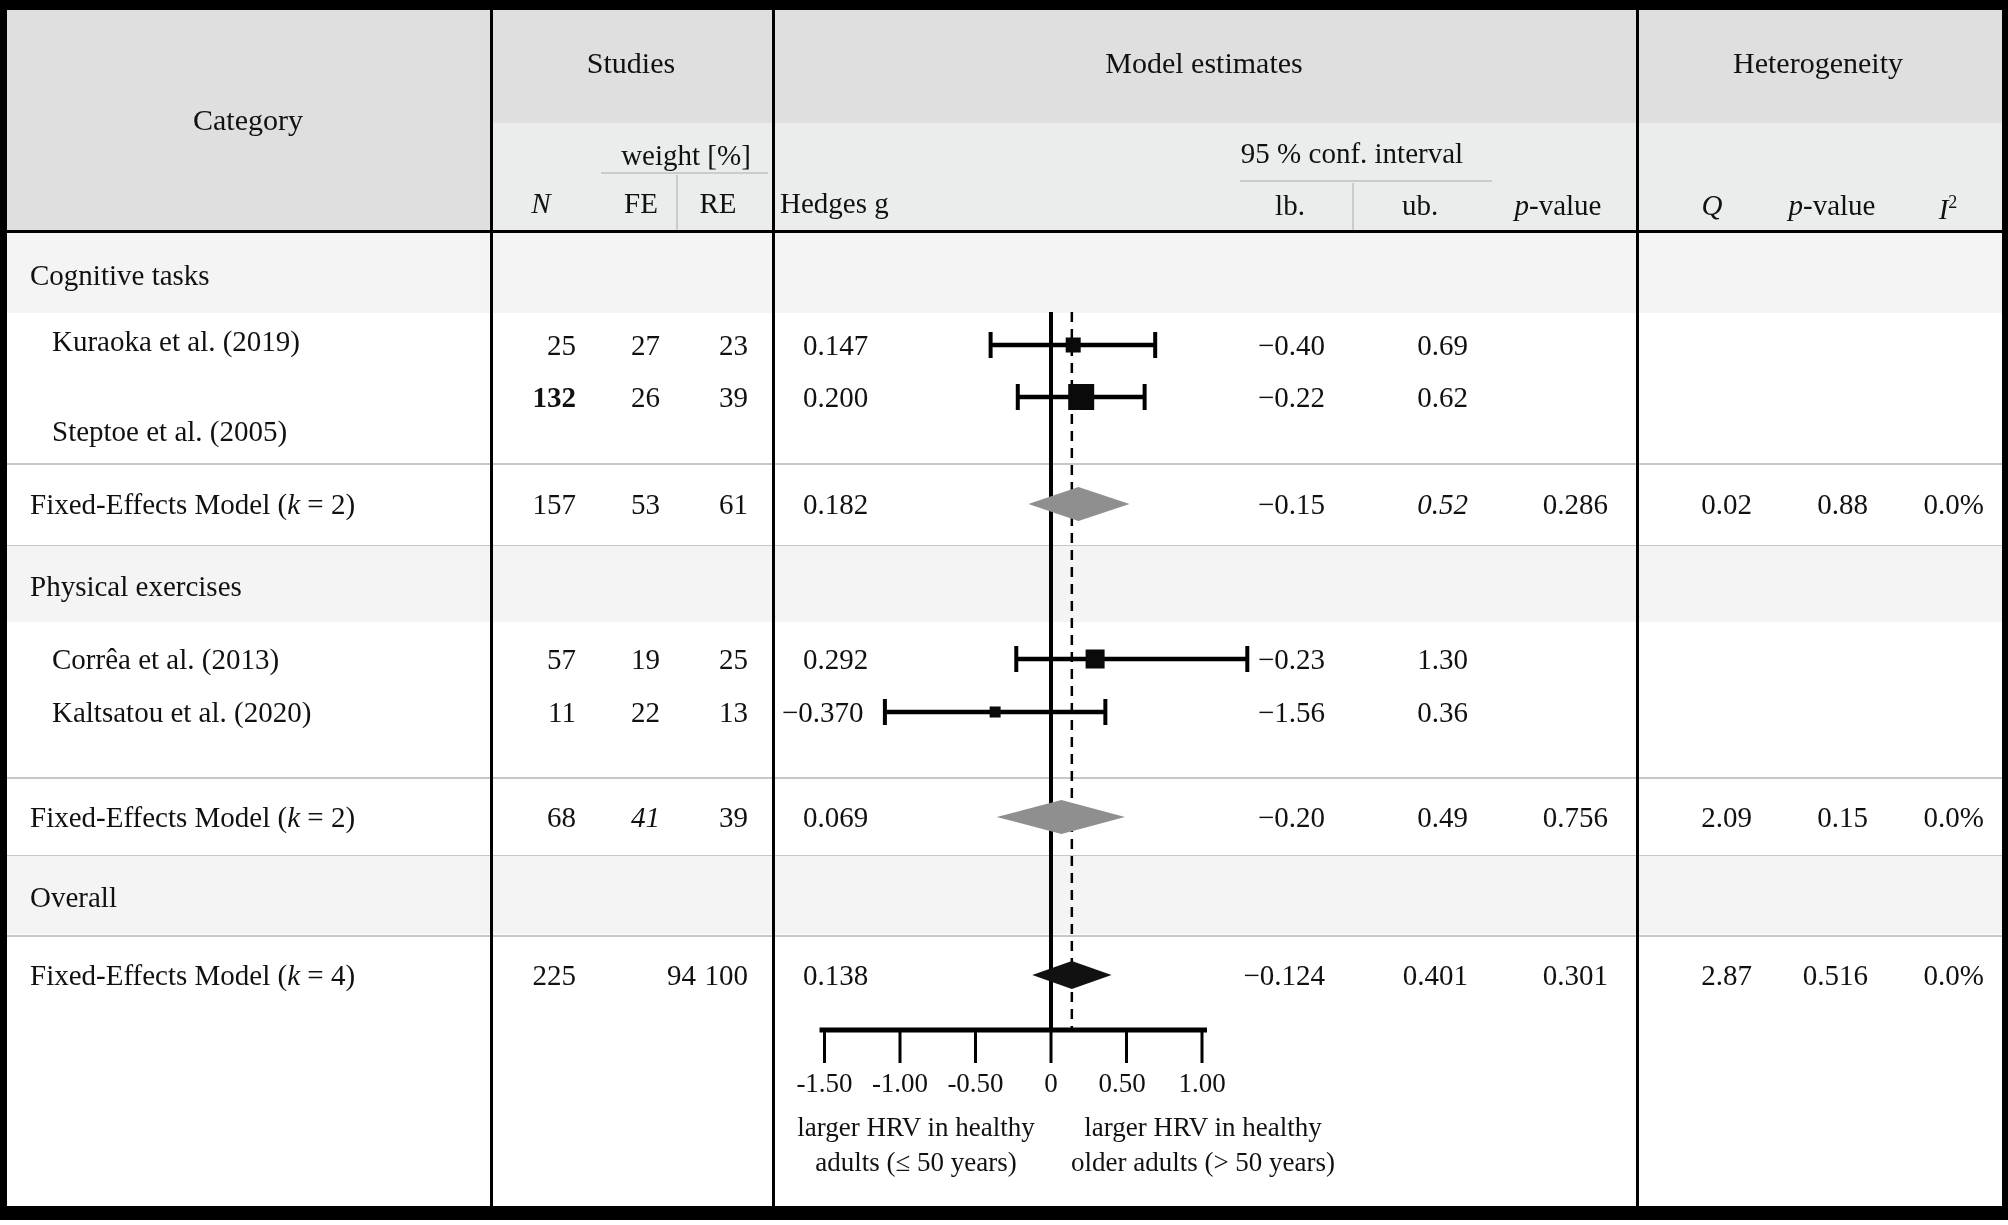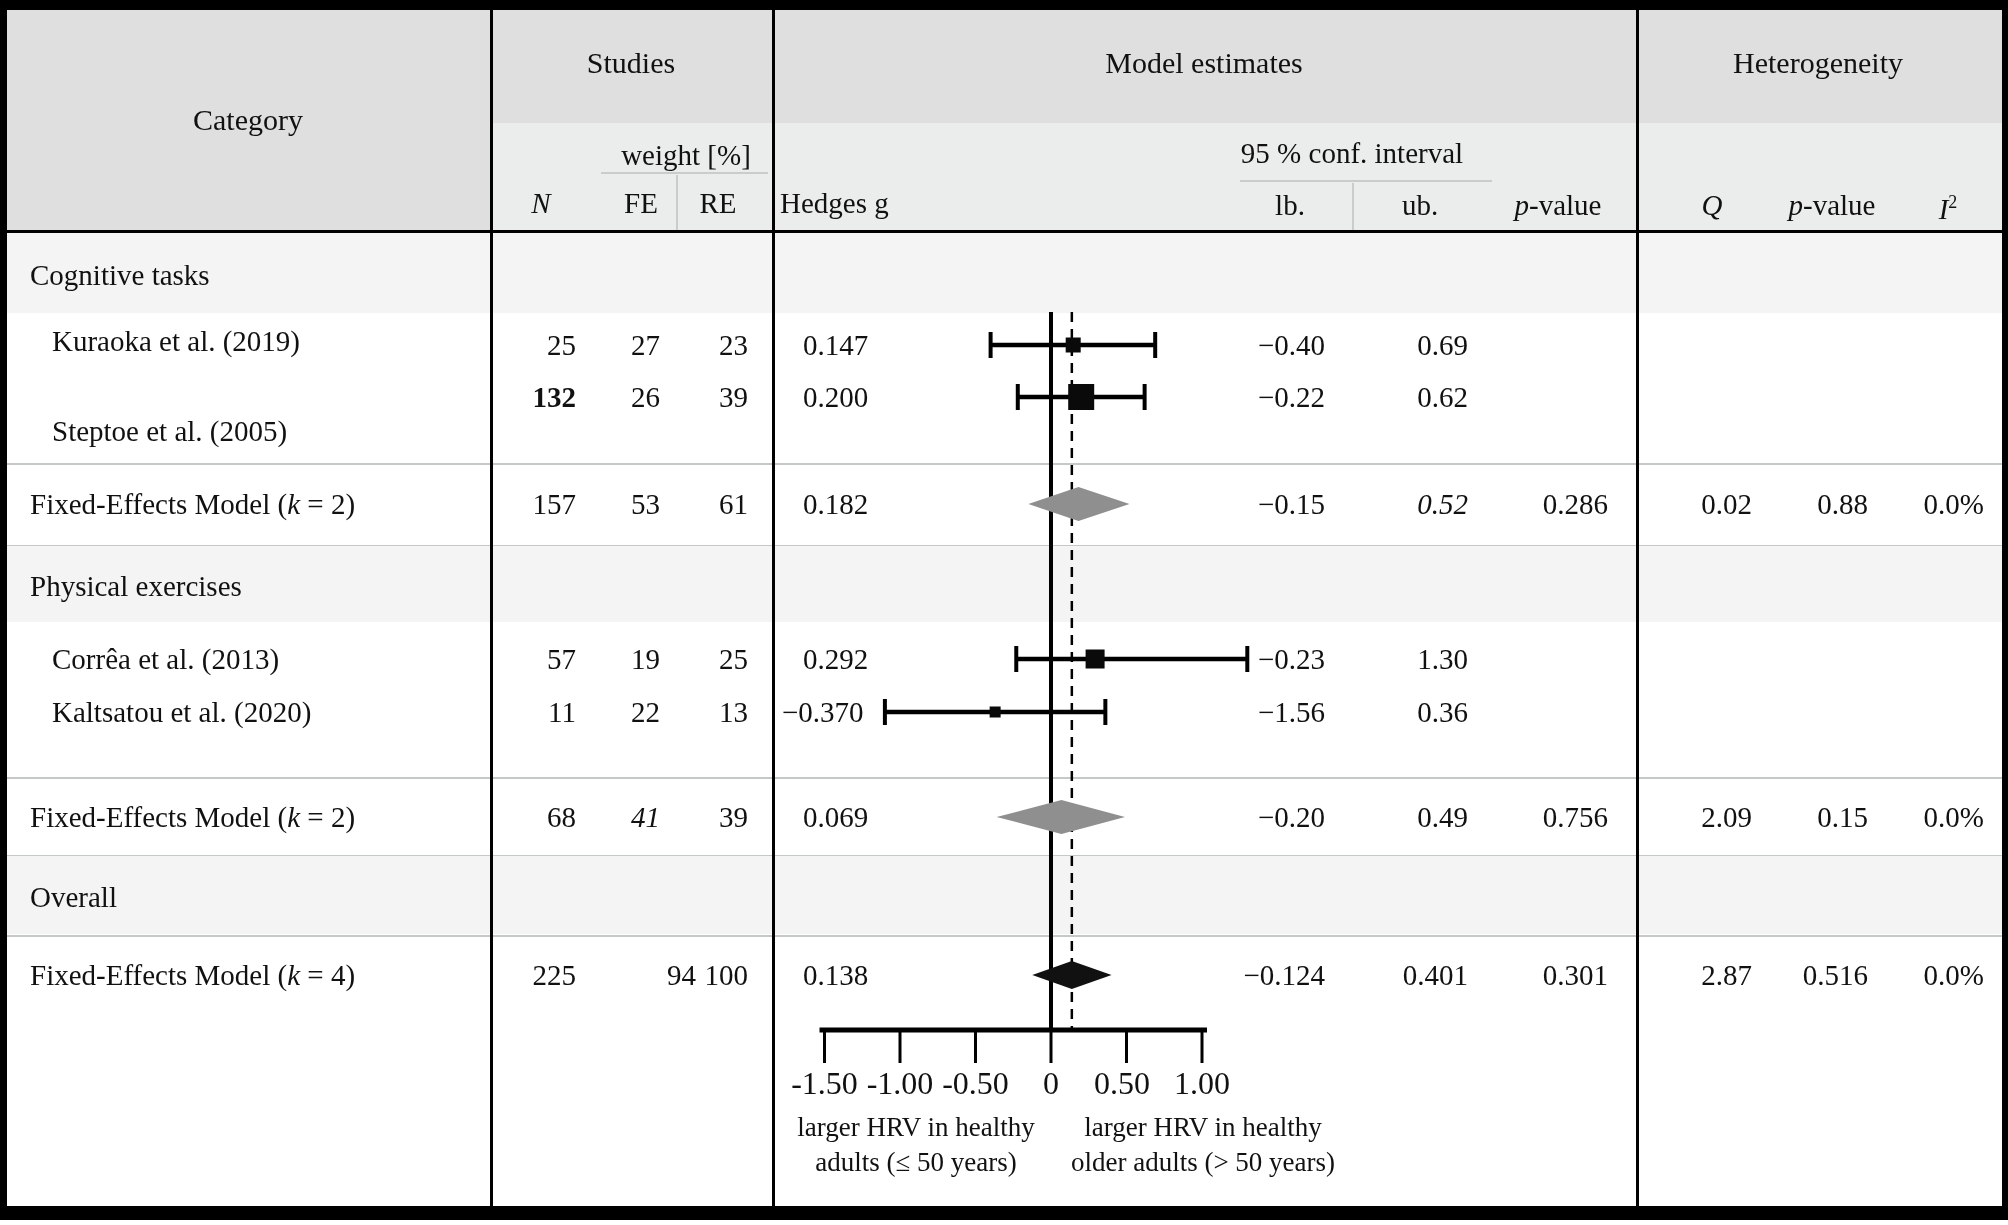--- a/index.html
+++ b/index.html
@@ -14,21 +14,21 @@
   .catband{position:absolute;left:7px;right:6px;background:#f3f4f3}
   .hair{position:absolute;left:7px;right:6px;height:2px;background:#c4c8c7}
   .vb{position:absolute;width:3px;top:10px;height:1196px;background:#000}
   .b-top{position:absolute;left:0;right:0;top:0;height:10px;background:#000}
   .b-bot{position:absolute;left:0;right:0;top:1206px;height:14px;background:#000}
   .b-left{position:absolute;left:0;top:0;width:7px;height:1220px;background:#000}
   .b-right{position:absolute;right:0;top:0;width:6px;height:1220px;background:#000}
   .hsep{position:absolute;left:0;right:0;top:230px;height:3px;background:#000}
   .subline{position:absolute;background:#c8cdcc}
   sup{font-size:0.62em}
-  .tick-label{position:absolute;white-space:nowrap;font-size:32px;line-height:34px;height:34px;transform:translateX(-50%)}
+  .tick-label{position:absolute;white-space:nowrap;font-size:27px;line-height:34px;height:34px;transform:translateX(-50%)}
   .dir-label{position:absolute;font-size:27px;line-height:35px;text-align:center;transform:translateX(-50%)}
   svg{position:absolute;left:0;top:0;pointer-events:none}
 </style>
 </head>
 <body>
 
 <div class="fig">
 
   <div class="band1"></div>
   <div class="band2"></div>

